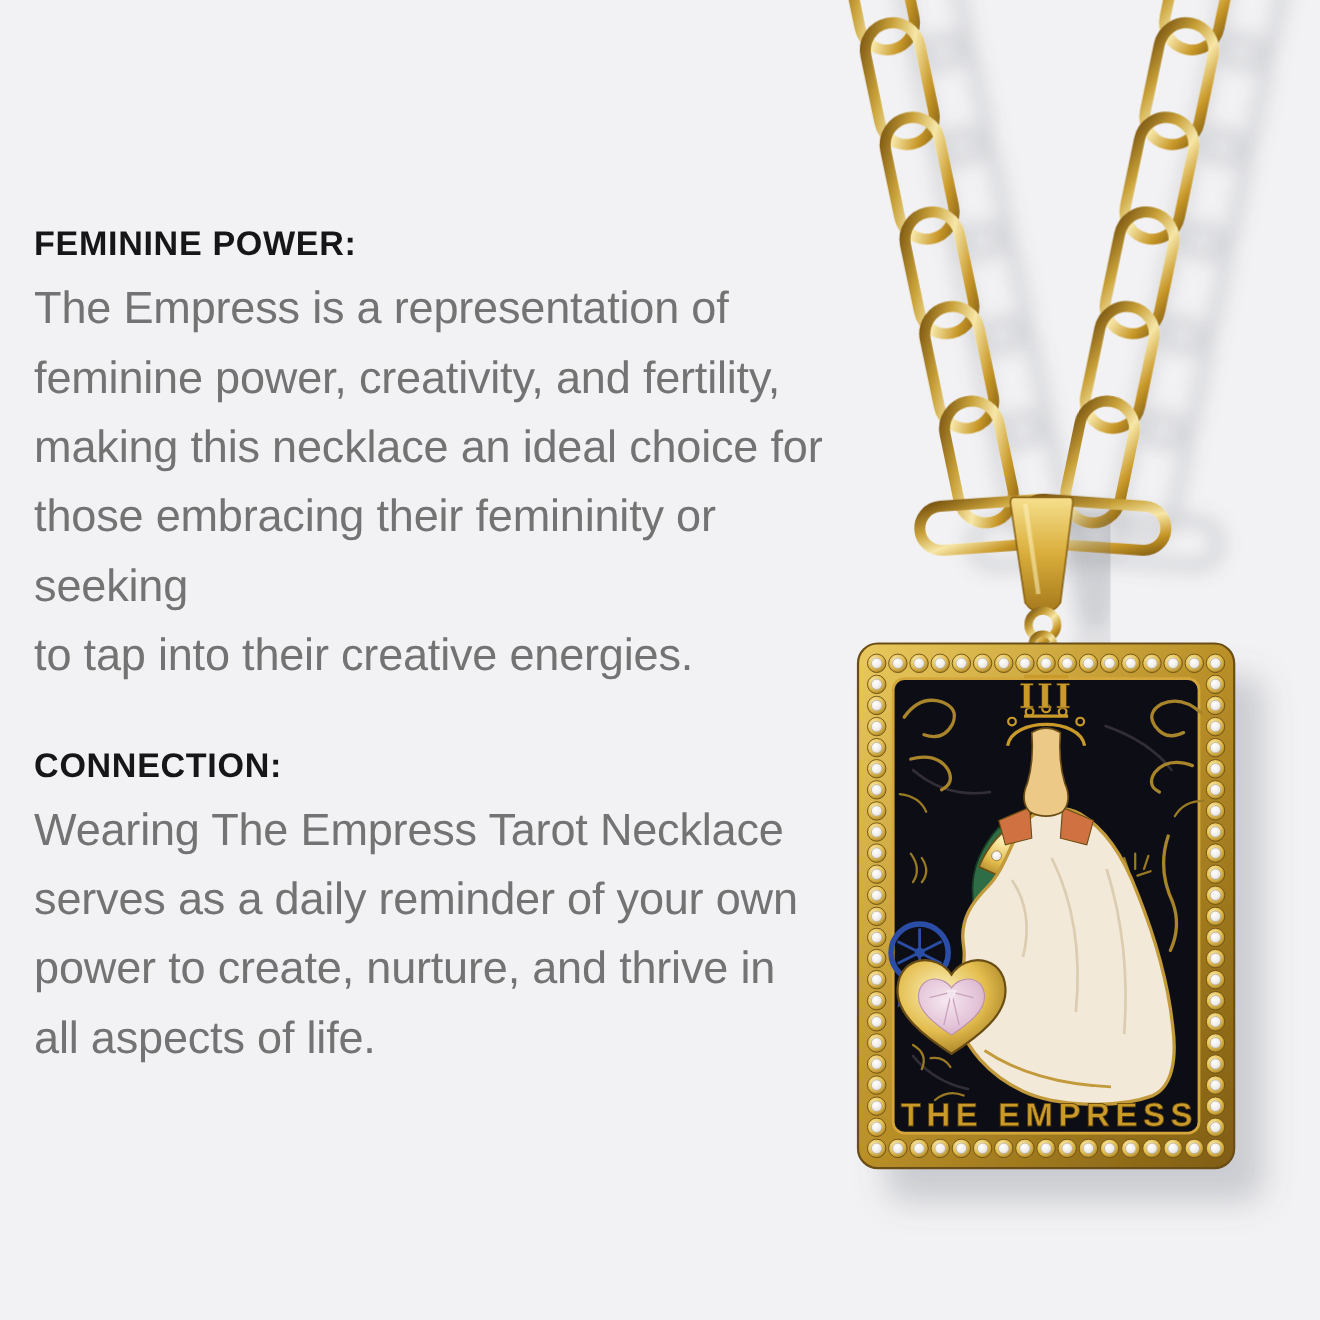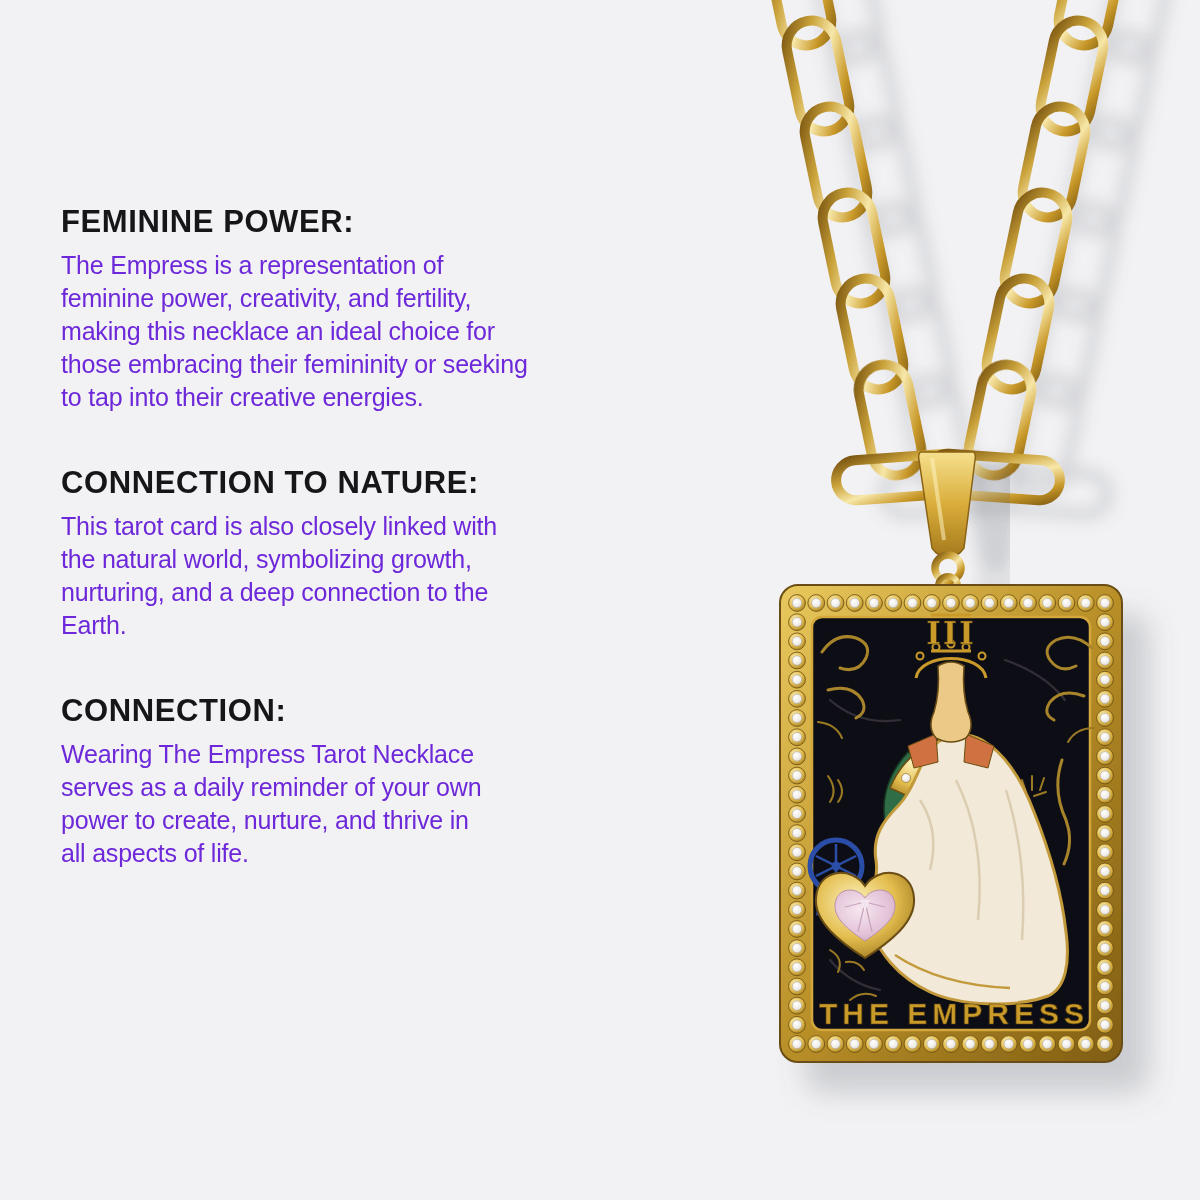--- a/index.html
+++ b/index.html
@@ -2,29 +2,29 @@
 <html><head>
 <meta charset="utf-8">
 <style>
   html,body{margin:0;padding:0;}
   body{
     width:1200px;height:1200px;position:relative;overflow:hidden;
     background:#f2f2f4;
     font-family:"Liberation Sans", sans-serif;
   }
   .text-col{
-    position:absolute;left:61px;top:204px;width:740px;color:#1d1d1f;
+    position:absolute;left:31px;top:204px;width:740px;color:#1d1d1f;
   }
   .feature-block h2{
     font-size:31px;font-weight:700;letter-spacing:.6px;
     margin:0 0 9px 0;color:#161618;
   }
   .feature-block p{
-    font-size:25px;line-height:33px;letter-spacing:-.2px;
-    margin:0 0 51px 0;white-space:pre-line;color:#6d28d9;
+    font-size:41px;line-height:63px;letter-spacing:-.2px;
+    margin:0 0 51px 0;white-space:pre-line;color:#737373;
   }
   .necklace{position:absolute;left:0;top:0;}
   .chain-link{fill:none;stroke:url(#goldStroke);stroke-width:10;}
   .scallop{fill:url(#goldRad);stroke:#6b4e12;stroke-width:.8;}
   .gem{fill:url(#crystalG);stroke:#9f9890;stroke-width:.5;}
   .branch{fill:none;stroke:#a8842a;stroke-width:3;stroke-linecap:round;}
   .branch-thin{fill:none;stroke:#9a7a24;stroke-width:2;stroke-linecap:round;}
   .gloss{fill:none;stroke:#38353f;stroke-width:2.2;stroke-linecap:round;opacity:.85;}
   .sash-gem{fill:url(#crystalG);stroke:#8a6414;stroke-width:.6;}
   .card-title{
@@ -40,27 +40,20 @@
 <body style="background: rgb(242, 242, 244);">
 
 <div class="text-col">
   <section class="feature-block">
     <h2>FEMININE POWER:</h2>
     <p>The Empress is a representation of
 feminine power, creativity, and fertility,
 making this necklace an ideal choice for
 those embracing their femininity or seeking
 to tap into their creative energies.</p>
-  </section>
-  <section class="feature-block">
-    <h2>CONNECTION TO NATURE:</h2>
-    <p>This tarot card is also closely linked with
-the natural world, symbolizing growth,
-nurturing, and a deep connection to the
-Earth.</p>
   </section>
   <section class="feature-block">
     <h2>CONNECTION:</h2>
     <p>Wearing The Empress Tarot Necklace
 serves as a daily reminder of your own
 power to create, nurture, and thrive in
 all aspects of life.</p>
   </section>
 </div>
 

